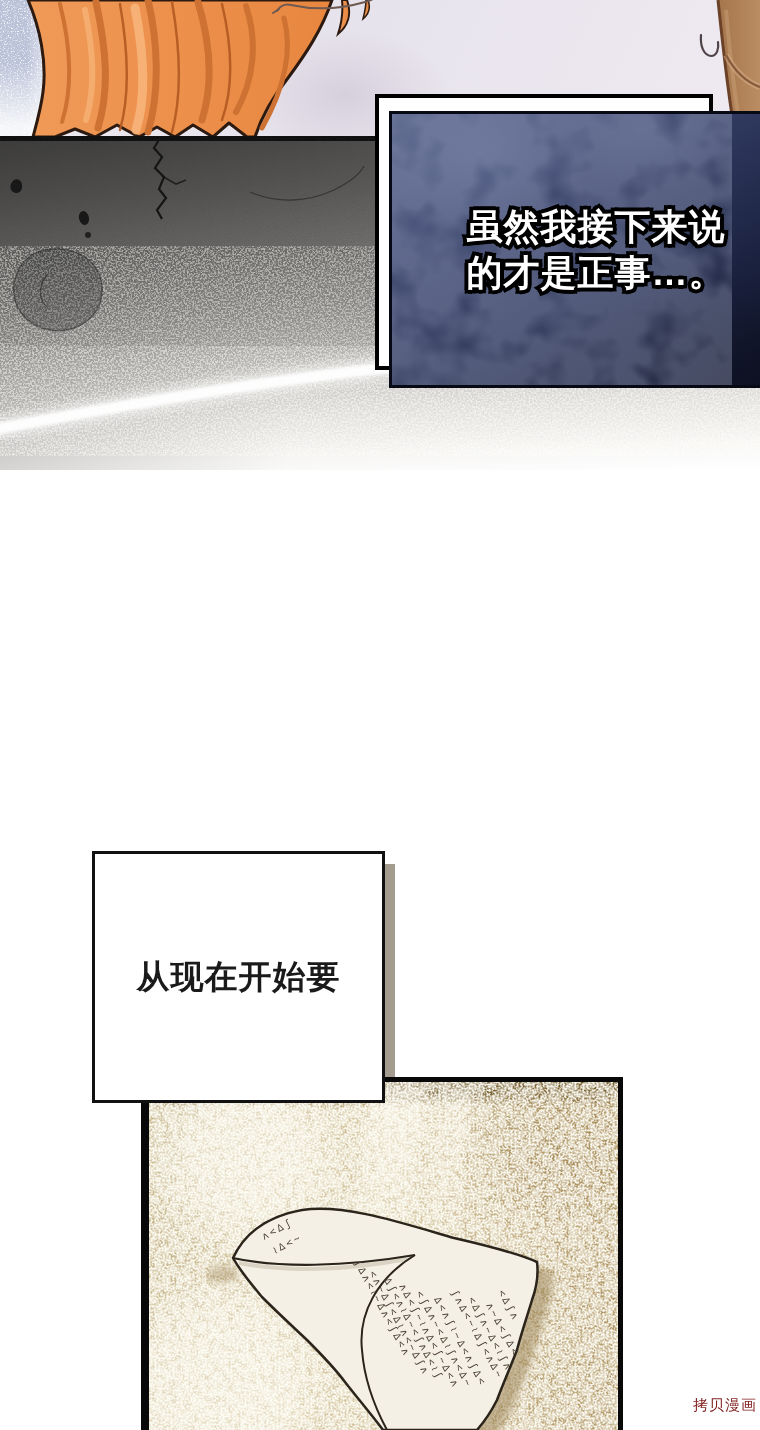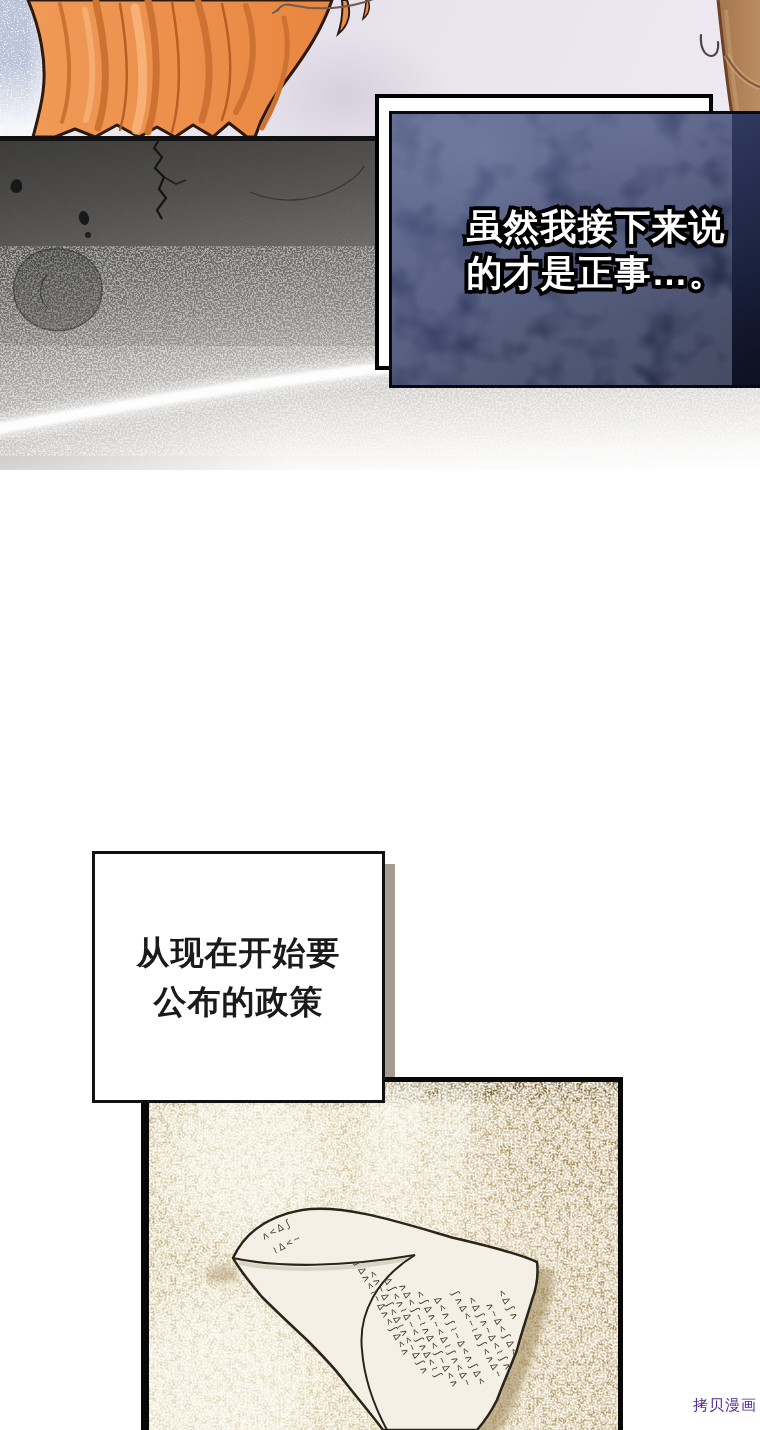--- a/index.html
+++ b/index.html
@@ -57,21 +57,21 @@
   .box2 .line{font-size:33px;font-weight:600;color:#1a1a1a;line-height:1.5;letter-spacing:1px;
     white-space:nowrap;}
 
   
   .panel-bottom{left:141px;top:1077px;width:482px;height:353px;box-sizing:border-box;
     border:5px solid #080808;border-left-width:8px;border-bottom:0;z-index:5;overflow:hidden;
     background:linear-gradient(112deg,#c2b186 0%,#ccbb93 22%,#d7c8a4 45%,#cdba90 70%,#c3ae80 100%);}
   .panel-bottom .inner-fx{position:absolute;left:0;top:0;}
 
   
-  .watermark{left:693px;top:1396px;z-index:7;font-size:15px;letter-spacing:1px;color:#4c1d95;}
+  .watermark{left:693px;top:1396px;z-index:7;font-size:15px;letter-spacing:1px;color:#7f1d1d;}
 </style>
 </head>
 <body>
 
 <div class="stage">
 
   <div class="abs bg-top"></div>
 
   <svg class="abs speckle-strip" width="48" height="137">
     <defs>
@@ -274,18 +274,17 @@
           <text x="319" y="217" transform="rotate(62 319 217)">&lt;∆ʃʌ~∆&lt;≀ʃʌ</text>
           <text x="337" y="223" transform="rotate(62 337 223)">ʌ~∆&lt;ʃ∆&lt;</text>
           <text x="349" y="210" transform="rotate(62 349 210)">&lt;∆ʃʌ</text>
         </g>
       </g>
     </svg>
   </div>
 
   <div class="abs box2">
     <div class="line">从现在开始要</div>
-    <div class="line">公布的政策</div>
   </div>
 
   <div class="abs watermark">拷贝漫画</div>
 
 </div>
 
 </body></html>

